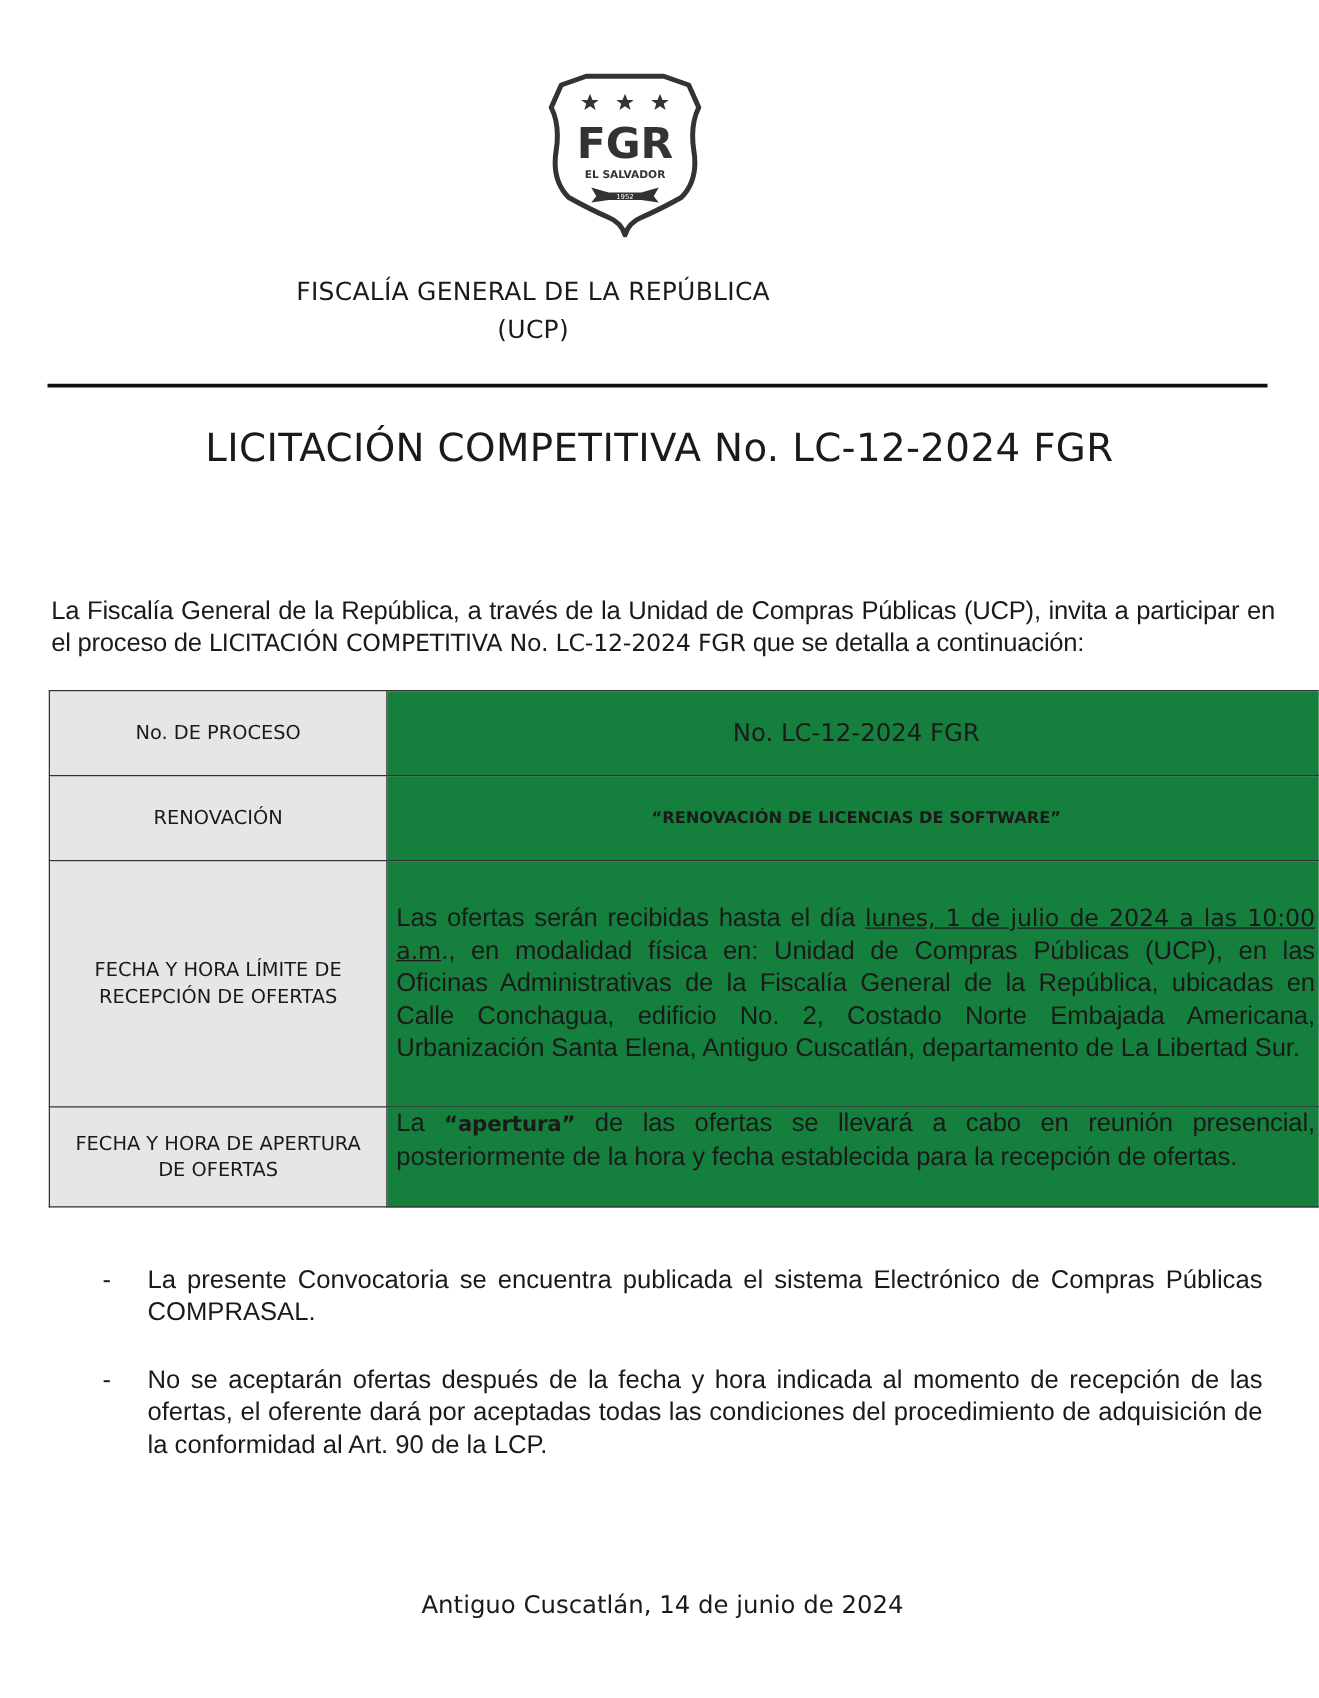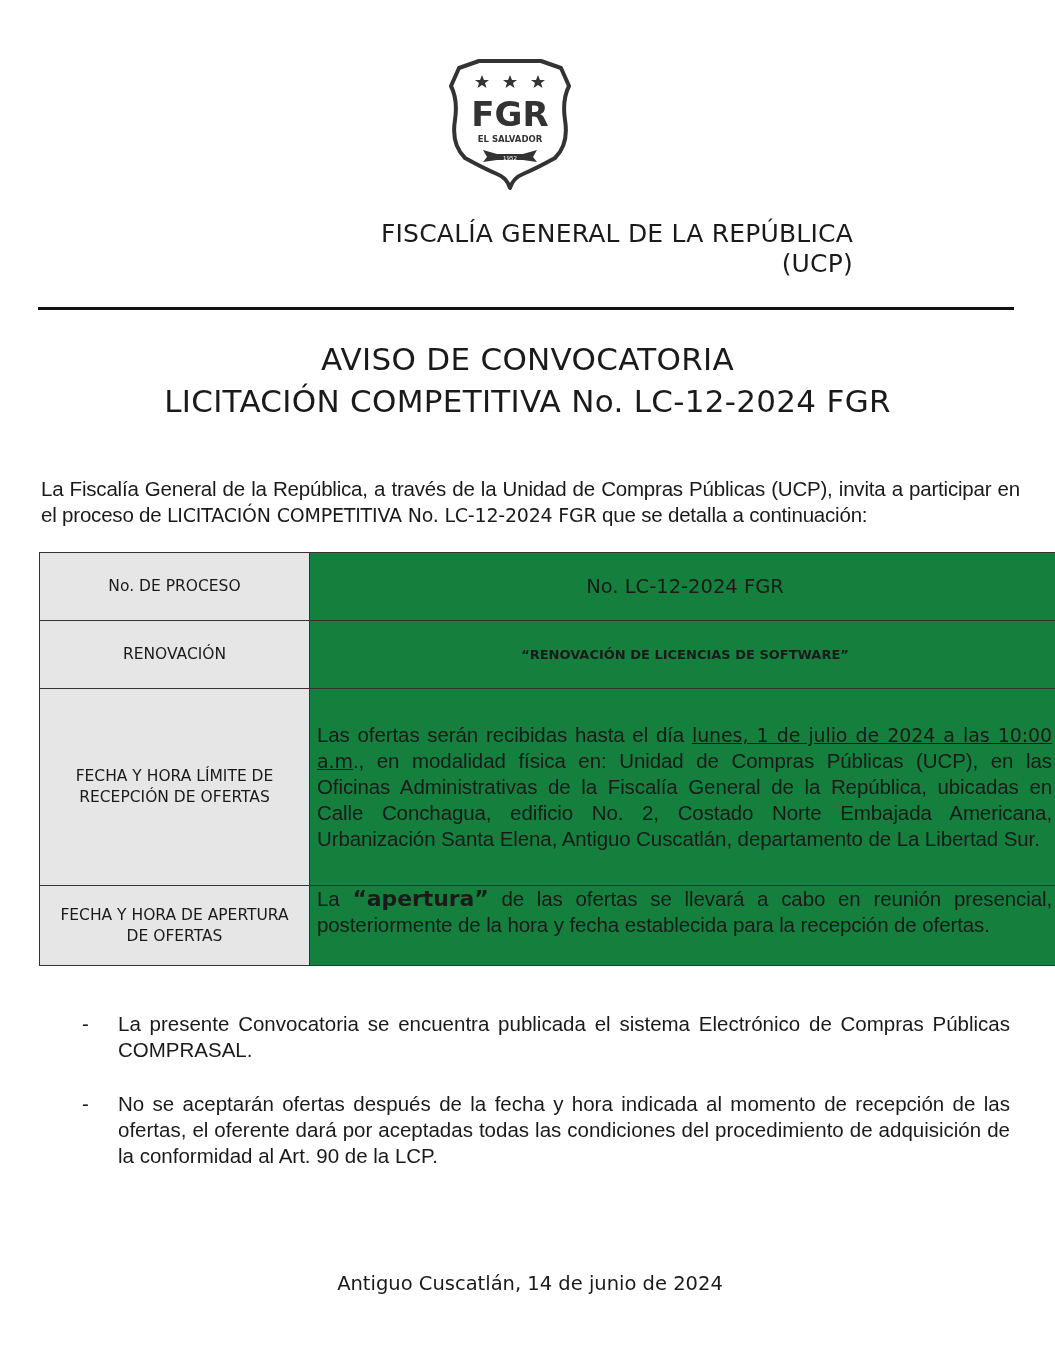--- a/index.html
+++ b/index.html
@@ -7,32 +7,32 @@
     body {
       width: 1055px;
       height: 1358px;
       position: relative;
       font-family: "DejaVu Sans", sans-serif;
       color: #1a1a1a;
       overflow: hidden;
     }
     .logo {
       position: absolute;
-      left: 443px;
+      left: 433px;
       top: 58px;
       width: 134px;
       height: 132px;
     }
     .org-header {
       position: absolute;
       left: 0;
       top: 219px;
       width: 853px;
-      text-align: right;
-      font-size: 25px;
+      text-align: center;
+      font-size: 20px;
       line-height: 29.5px;
       letter-spacing: 0.2px;
     }
     .rule {
       position: absolute;
       left: 38px;
       top: 307px;
       width: 976px;
       height: 3px;
       background: #111;
@@ -95,21 +95,21 @@
     .v-para {
       font-family: "Liberation Sans", sans-serif;
       font-size: 20.5px;
       line-height: 26px;
       text-align: justify;
       padding: 0 8px 0 7px;
       letter-spacing: -0.1px;
     }
     .row-apert .v-para { vertical-align: top; padding-top: 0px; }
     .u { text-decoration: underline; font-family: "DejaVu Sans", sans-serif; font-size: 19px; }
-    .bold-q { font-family: "DejaVu Sans", sans-serif; font-weight: bold; font-size: 22px; }
+    .bold-q { font-family: "DejaVu Sans", sans-serif; font-weight: bold; font-size: 17px; }
     .bullets {
       position: absolute;
       left: 82px;
       top: 1011px;
       width: 928px;
     }
     .bullet {
       display: flex;
       font-family: "Liberation Sans", sans-serif;
       font-size: 20.5px;
@@ -146,21 +146,20 @@
 </div>
 
 <div class="org-header">
   <div>FISCALÍA GENERAL DE LA REPÚBLICA</div>
   <div>(UCP)</div>
 </div>
 
 <div class="rule"></div>
 
 <div class="title">
-  <div>AVISO DE CONVOCATORIA</div>
   <div>LICITACIÓN COMPETITIVA No. LC-12-2024 FGR</div>
 </div>
 
 <p class="intro"><span>La Fiscalía General de la República, a través de la Unidad de Compras Públicas (UCP), invita a participar en el proceso de </span><b>LICITACIÓN COMPETITIVA No. LC-12-2024 FGR</b><span> que se detalla a continuación:</span></p>
 
 <table class="details">
   <tbody>
       <tr class="row-proceso">
     <td class="label">No. DE PROCESO</td>
     <td class="value v-center">No. LC-12-2024 FGR</td>

